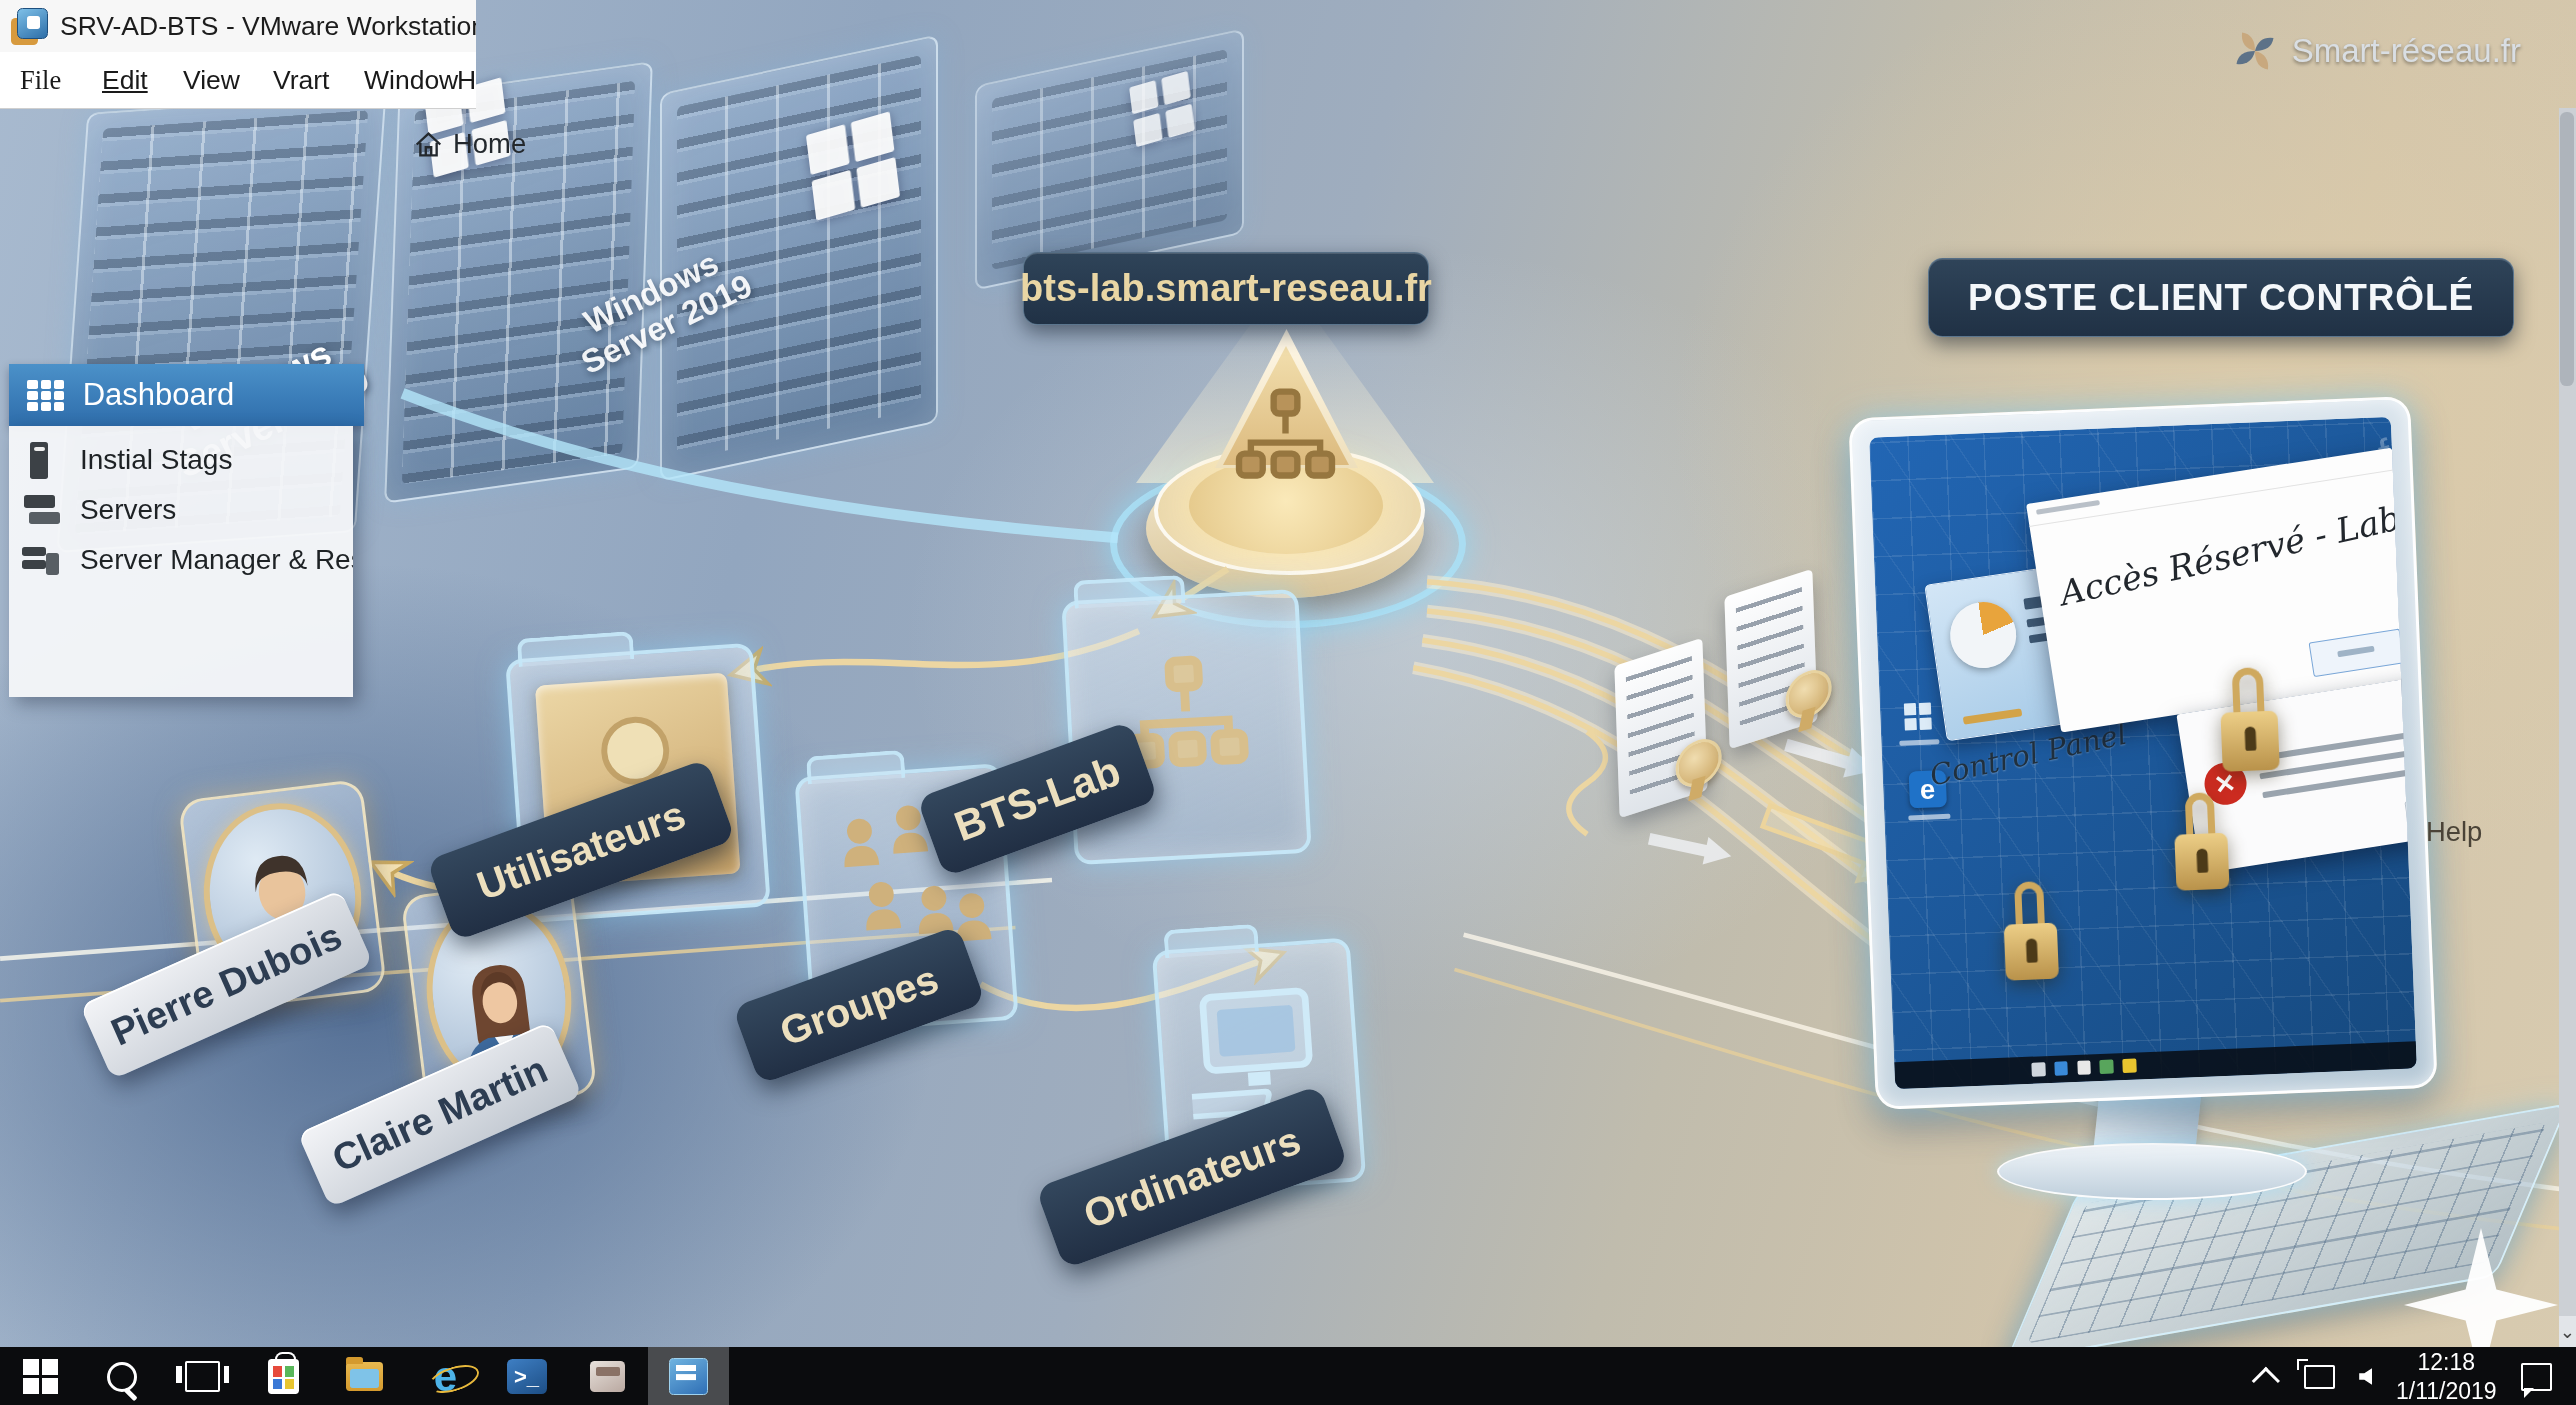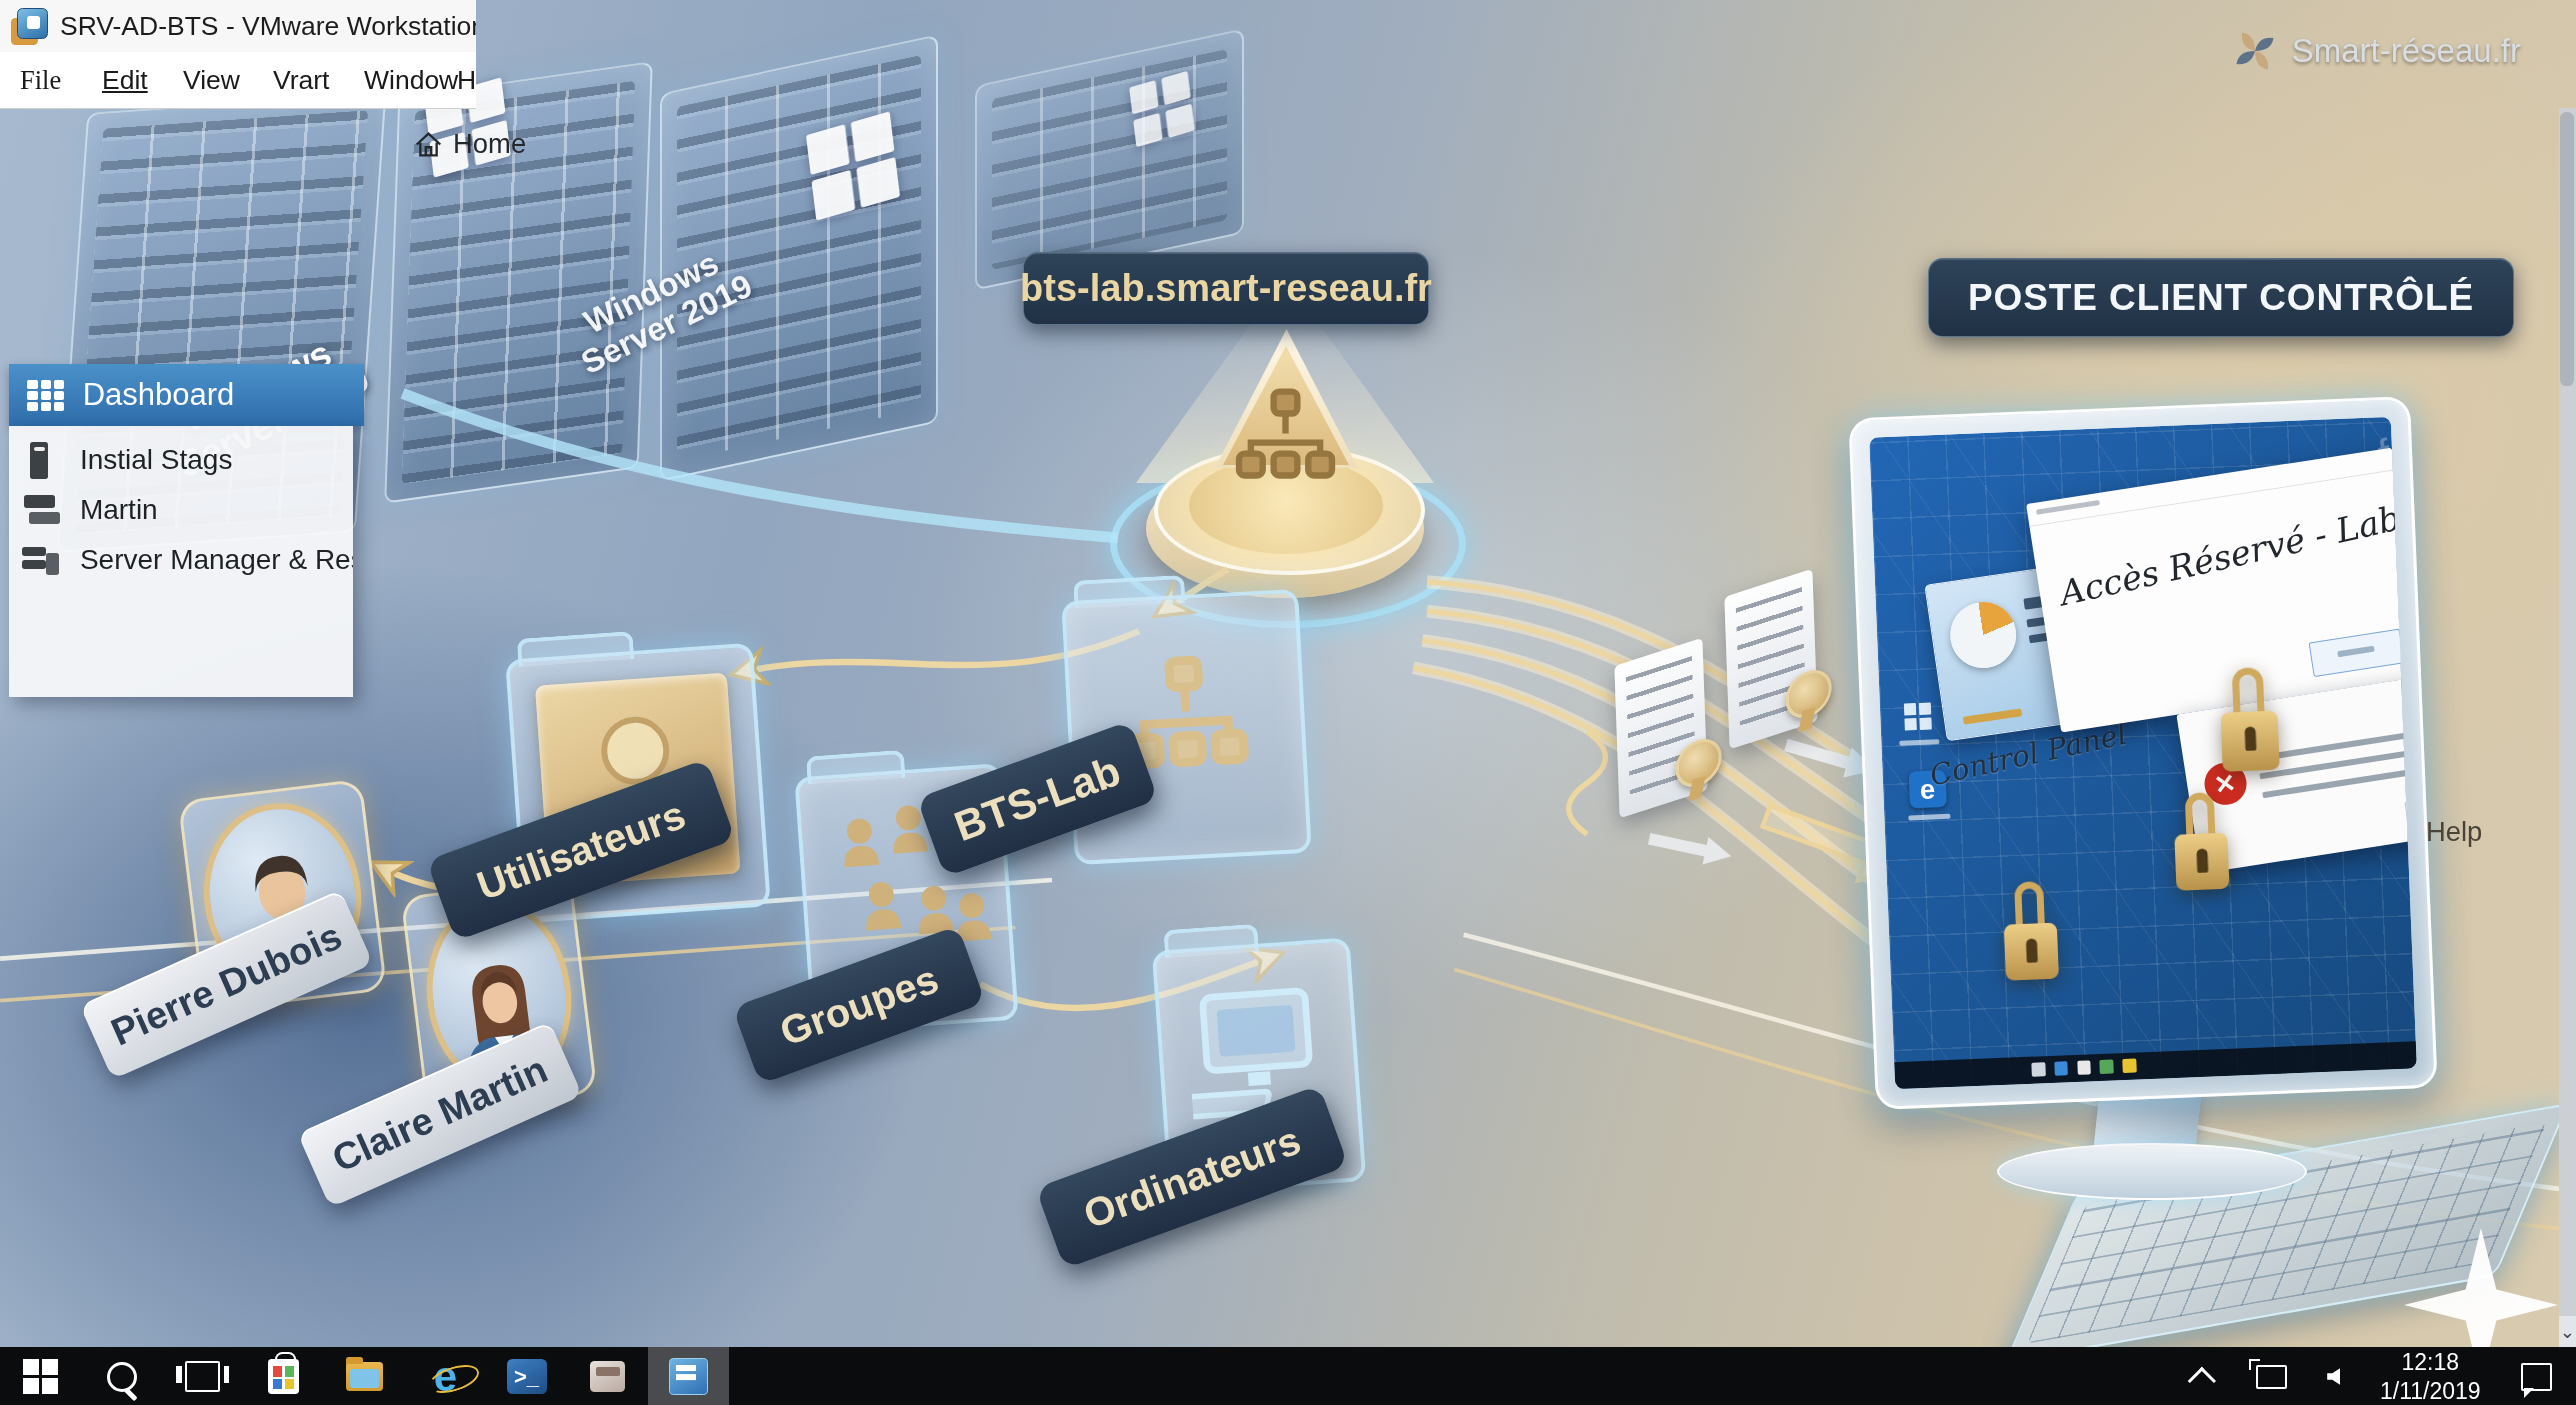--- a/index.html
+++ b/index.html
@@ -175,21 +175,21 @@
   .tb-folder{width:37px;height:29px;background:linear-gradient(180deg,#e8b950,#d49a2e);border-radius:3.7px;position:relative;}
   .tb-folder::before{content:"";position:absolute;left:0;top:-5.5px;width:16.5px;height:7.3px;background:#d49a2e;border-radius:2.7px 2.7px 0 0;}
   .tb-folder::after{content:"";position:absolute;left:3.7px;top:7.3px;width:29px;height:18.3px;background:#7fc3e8;border-radius:2.7px;}
   .tb-ie{color:#4db3e8;font-size:42px;font-weight:700;position:relative;line-height:1;}
   .tb-ie::after{content:"";position:absolute;left:-5.5px;top:11px;width:48px;height:20px;border:2.7px solid #e8b93c;border-radius:50%;transform:rotate(-18deg);border-left-color:transparent;}
   .tb-ps{width:40px;height:35px;border-radius:5.5px;background:linear-gradient(150deg,#3e7fc4,#1d4e85);color:#fff;font-size:22px;font-weight:700;display:flex;align-items:center;justify-content:center;}
   .tb-tool{width:35px;height:31px;background:linear-gradient(150deg,#e8e2dc,#b9a8a0);border-radius:4.6px;position:relative;}
   .tb-tool::after{content:"";position:absolute;left:5.5px;top:5.5px;width:24px;height:9.1px;background:#8a7266;border-radius:1.8px;}
   .tb-srvmgr{width:37px;height:35px;background:linear-gradient(150deg,#6fb3e0,#2f6fb5);border-radius:4.6px;position:relative;border:1.8px solid #9fd2ef;}
   .tb-srvmgr::after{content:"";position:absolute;left:6.4px;top:6.4px;width:20px;height:5.5px;background:#fff;box-shadow:0 9.1px 0 #fff;}
-  .tray{margin-left:auto;display:flex;align-items:center;gap:40px;padding-right:24px;color:#fff;}
+  .tray{margin-left:auto;display:flex;align-items:center;gap:24px;padding-right:24px;color:#fff;}
   .tr-caret{width:16.5px;height:16.5px;border-left:3.7px solid #fff;border-top:3.7px solid #fff;transform:rotate(45deg) translateY(5.5px);}
   .tr-net{width:27.4px;height:20px;border:2.7px solid #fff;border-radius:1.8px;position:relative;}
   .tr-net::after{content:"";position:absolute;left:-9.1px;top:-7.3px;width:9.1px;height:9.1px;border-left:2.7px solid #fff;border-top:2.7px solid #fff;}
   .tr-vol{width:12.8px;height:16.5px;background:#fff;clip-path:polygon(0 30%,40% 30%,100% 0,100% 100%,40% 70%,0 70%);position:relative;}
   .tr-vol::after{content:"))";position:absolute;left:14.6px;top:-5.5px;font-size:20px;color:#fff;}
   .clock{text-align:center;font-size:23px;line-height:1.25;}
   .tr-note{width:27.4px;height:24px;border:2.7px solid #fff;border-radius:1.8px;position:relative;}
   .tr-note::after{content:"";position:absolute;left:1.8px;bottom:-9.1px;width:0;height:0;border:5.5px solid transparent;border-top-color:#fff;border-left-color:#fff;}
   svg.overlay{position:absolute;left:0;top:0;z-index:13;pointer-events:none;}
   .org-svg{z-index:13;}
@@ -470,21 +470,21 @@
           <i class="t"></i>
           <i class="l"></i>
         </span>
       <span>Instial Stags</span>
     </div>
     <div class="srow">
       <span class="sic stack">
           <i class="t"></i>
           <i class="d"></i>
         </span>
-      <span>Martin</span>
+      <span>Servers</span>
     </div>
     <div class="srow">
       <span class="sic mgr">
           <i class="t"></i>
           <i class="m"></i>
           <i class="d"></i>
         </span>
       <span>Server Manager &amp; Resutı</span>
     </div>
   </div>

